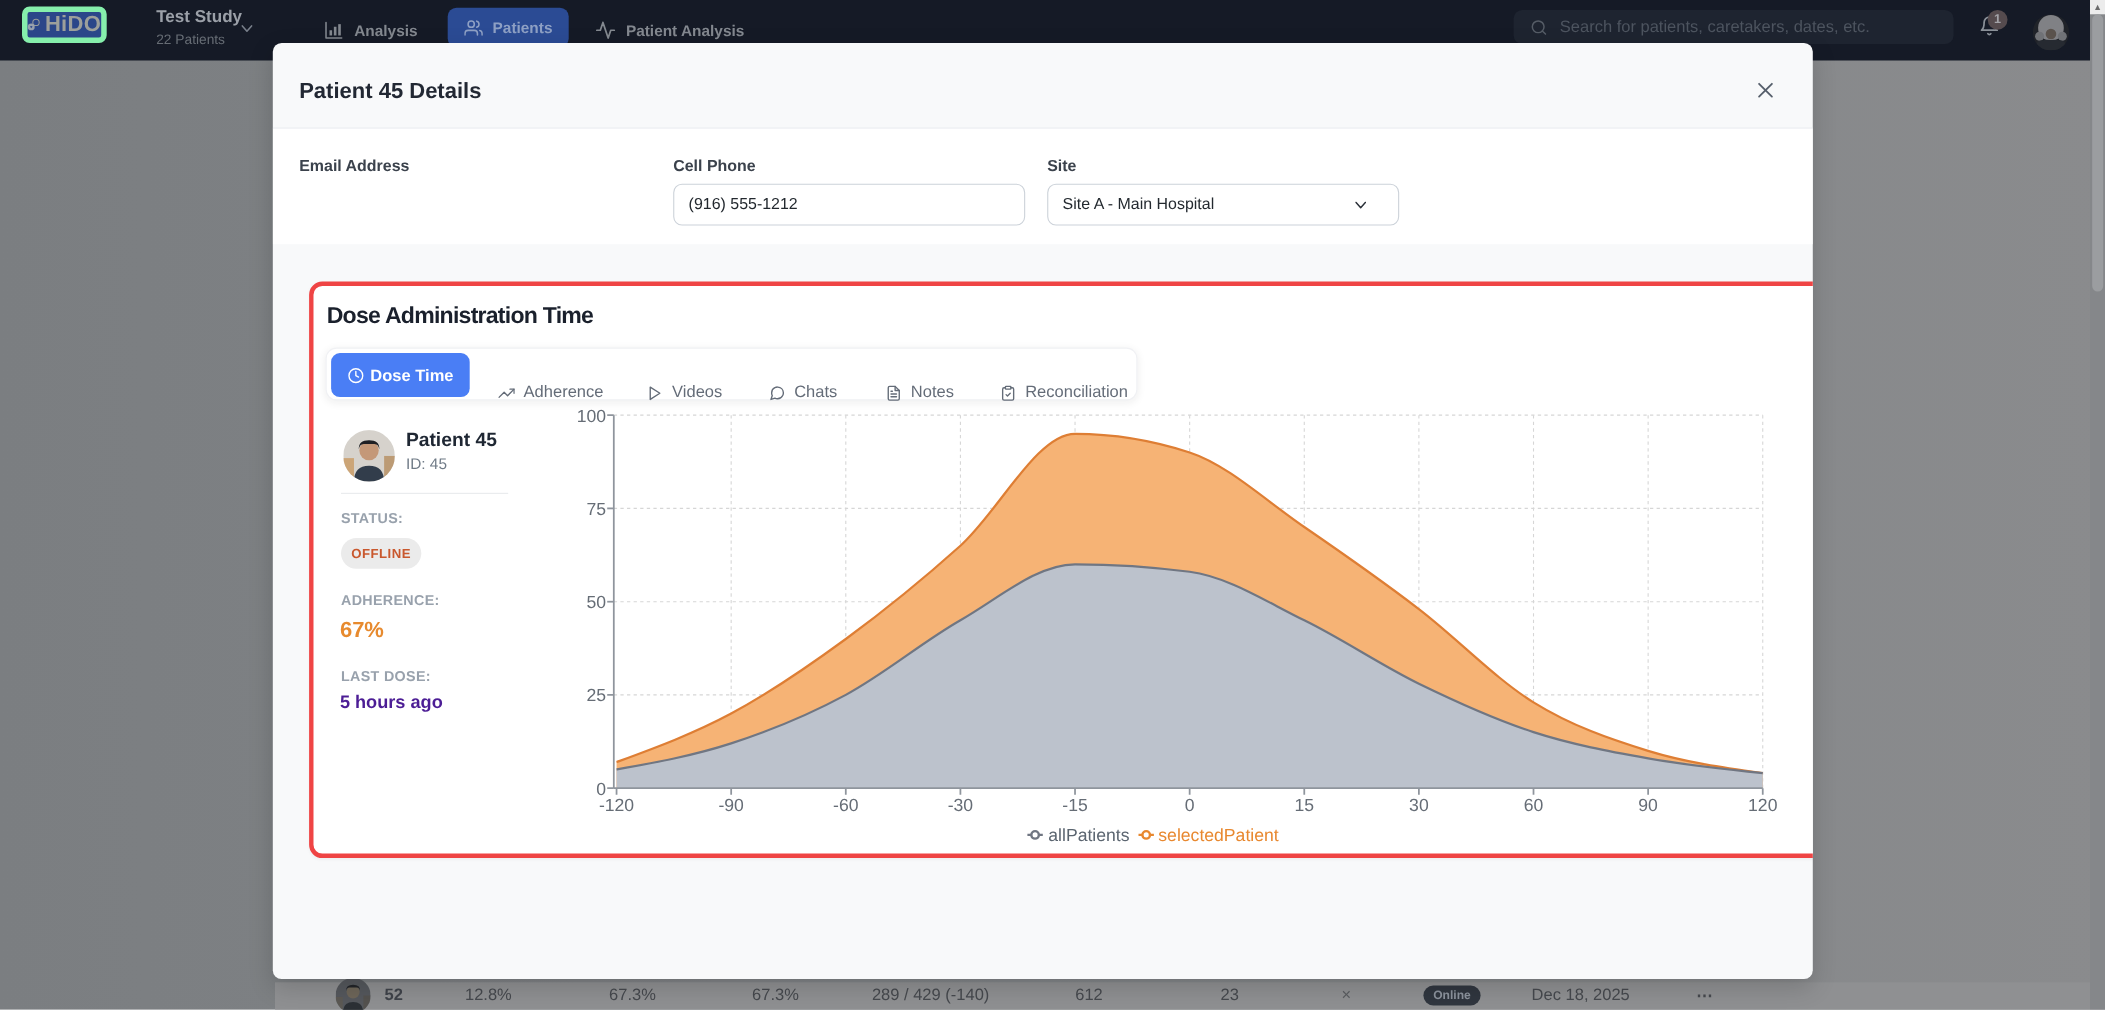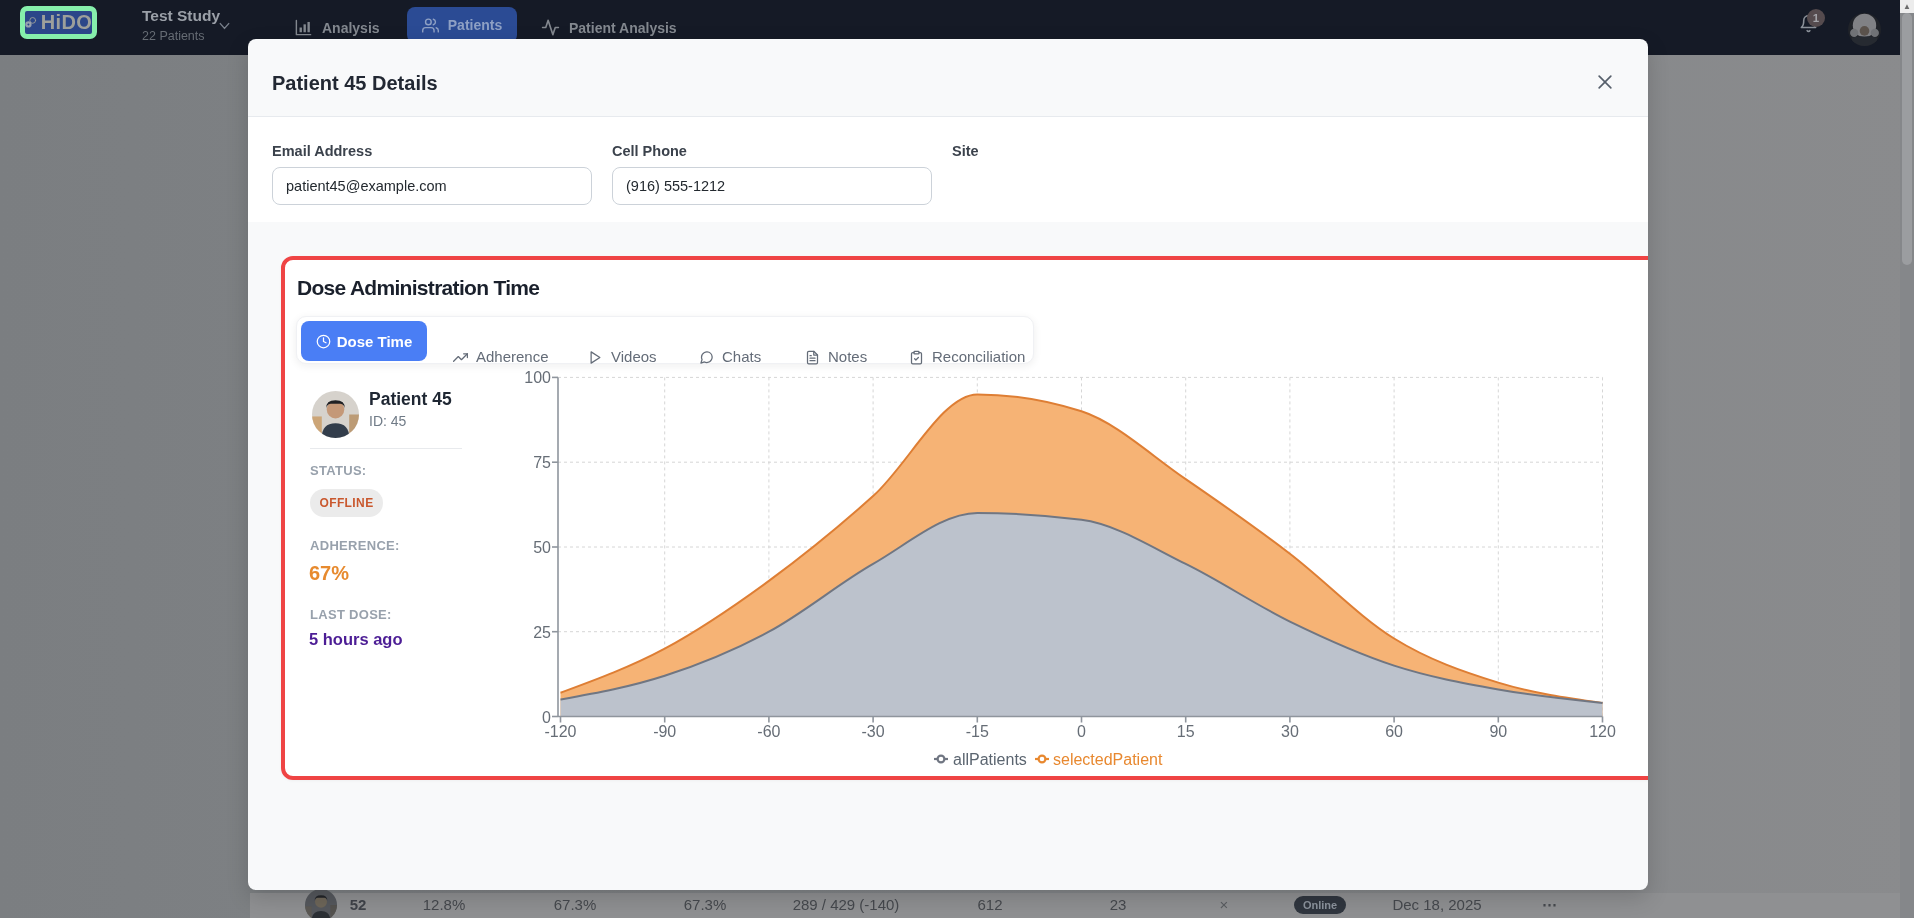--- a/index.html
+++ b/index.html
@@ -84,20 +84,27 @@
           <path d="M23 21v-2a4 4 0 0 0-3-3.87"></path>
           <path d="M16 3.13a4 4 0 0 1 0 7.75"></path>
         </svg>
         <span>Patients</span>
       </div>
     <div class="navitem" style="left:541px">
         <svg class="" width="19" height="19" viewBox="0 0 24 24" fill="none" stroke="#83888f" stroke-width="2" stroke-linecap="round" stroke-linejoin="round">
           <polyline points="22 12 18 12 15 21 9 3 6 12 2 12"></polyline>
         </svg>
         <span>Patient Analysis</span>
+      </div>
+    <div id="search">
+        <svg class="abs" width="16" height="16" viewBox="0 0 24 24" fill="none" stroke="#555c66" stroke-width="2" stroke-linecap="round" stroke-linejoin="round">
+          <circle cx="11" cy="11" r="8"></circle>
+          <line x1="21" y1="21" x2="16.65" y2="16.65"></line>
+        </svg>
+        <span style="margin-left:42px">Search for patients, caretakers, dates, etc.</span>
       </div>
     <style>#search svg { position:absolute; left:15px; top:8px; }</style>
     <div id="bell"><svg class="" width="19" height="19" viewBox="0 0 24 24" fill="none" stroke="#8a9098" stroke-width="2" stroke-linecap="round" stroke-linejoin="round">
           <path d="M18 8A6 6 0 0 0 6 8c0 7-3 9-3 9h18s-3-2-3-9"></path>
           <path d="M13.73 21a2 2 0 0 1-3.46 0"></path>
         </svg></div>
     <div id="bellbadge">1</div>
     <div class="abs" style="left:1848px;top:13px"><svg width="33" height="33" viewBox="0 0 48 48">
           <defs>
             <clipPath id="cpnv">
@@ -148,22 +155,26 @@
     <div id="mhead"></div>
     <div id="mtitle">Patient 45 Details</div>
     <div id="mclose"><svg width="20" height="20" viewBox="0 0 24 24" fill="none" stroke="#565f6b" stroke-width="2" stroke-linecap="round">
           <line x1="5" y1="5" x2="19" y2="19"></line>
           <line x1="19" y1="5" x2="5" y2="19"></line>
         </svg></div>
     <div id="mstrip"></div>
     <div class="flabel" style="left:24px">Email Address</div>
     <div class="flabel" style="left:364px">Cell Phone</div>
     <div class="flabel" style="left:704px">Site</div>
-    <div class="finput" style="left:24px">patient45@example.com</div>
     <div class="finput" style="left:364px">(916) 555-1212</div>
+    <div class="finput" style="left:704px">Site A - Main Hospital
+      <svg class="abs" style="left:276px;top:13px" width="16" height="12" viewBox="0 0 24 20" fill="none" stroke="#2a3038" stroke-width="2.2" stroke-linecap="round" stroke-linejoin="round">
+          <polyline points="5 5 12 13 19 5"></polyline>
+        </svg>
+    </div>
     <div id="card">
       <div id="ctitle">Dose Administration Time</div>
       <div id="tabbar">
         <div id="tab-active">
             <svg class="" width="15" height="15" viewBox="0 0 24 24" fill="none" stroke="#fff" stroke-width="2" stroke-linecap="round" stroke-linejoin="round">
               <circle cx="12" cy="12" r="10"></circle>
               <polyline points="12 6 12 12 16 14"></polyline>
             </svg>
             <span>Dose Time</span>
           </div>

